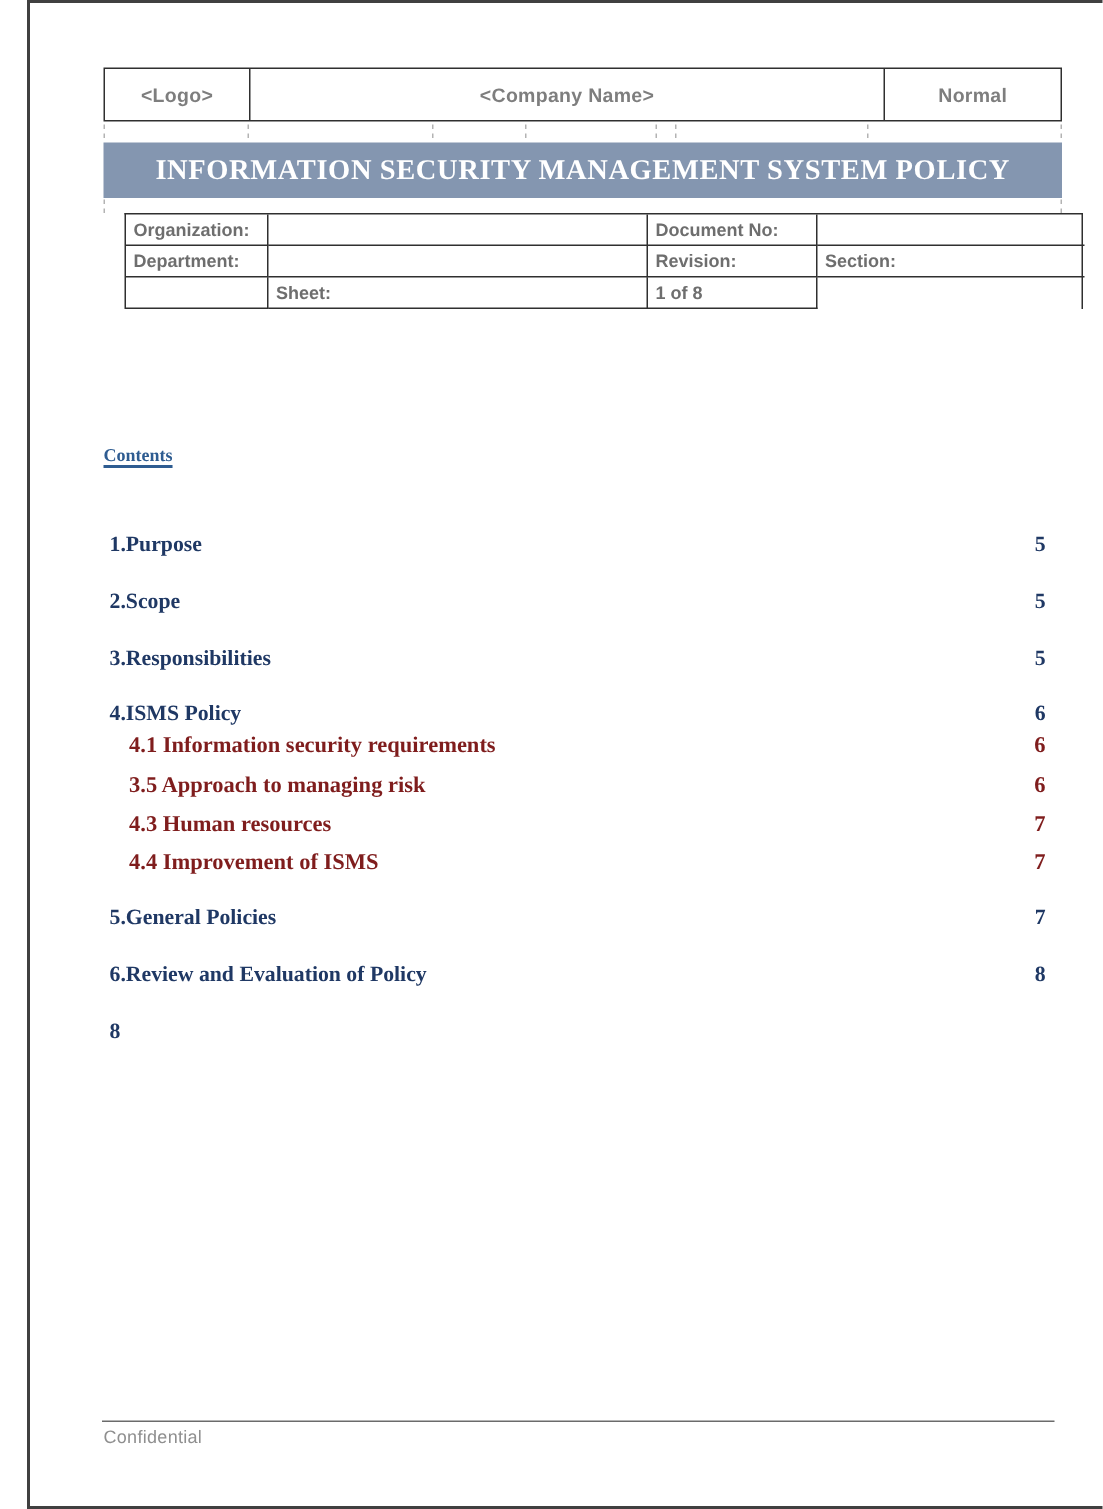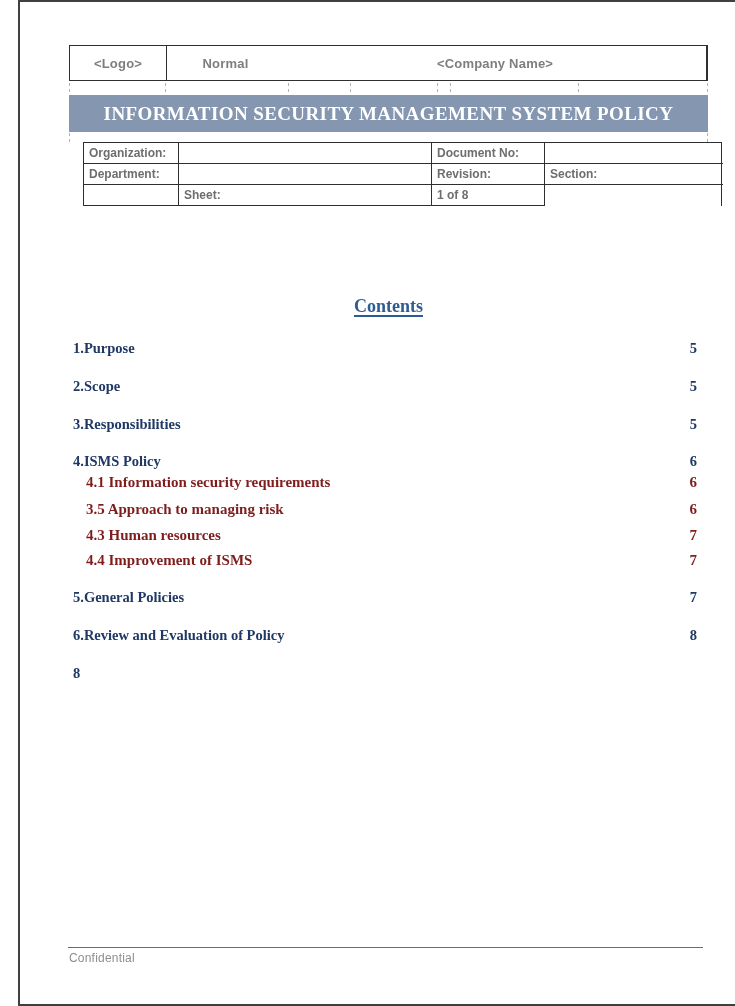--- a/index.html
+++ b/index.html
@@ -40,47 +40,47 @@
     font-size:12px; font-weight:bold; color:#6e6e6e;
   }
   .meta-cell {
     height:21px; line-height:20px; padding:0 5px;
     border-right:1px solid #2f2f2f; border-bottom:1px solid #2f2f2f;
     overflow:hidden; white-space:nowrap;
   }
   .meta-cell:nth-child(4n){ border-right:none; }
   
   .contents-heading {
-    position:absolute; left:49px; top:294px; width:639px; text-align:center;
-    font-family:"Liberation Serif", serif; font-weight:bold; font-size:18px;
+    position:absolute; left:49px; top:294px; width:639px; text-align:left;
+    font-family:"Liberation Serif", serif; font-weight:bold; font-size:12px;
     color:#2E5C91; text-decoration:underline; text-decoration-thickness:2px;
     text-underline-offset:3px;
   }
-  .toc { position:absolute; left:53px; top:338px; width:624px;
+  .toc { position:absolute; left:53px; top:353px; width:624px;
     font-family:"Liberation Serif", serif; font-weight:bold; }
   .toc-row { display:flex; justify-content:space-between; align-items:baseline; cursor:pointer; }
   .toc-row.l1 { font-size:14.5px; color:#1F3864; height:19px; }
   .toc-row.l2 { font-size:15px; color:#7f1d1d; height:18px; padding-left:13px; }
   .toc-row .pg { font-size:inherit; }
   
   .footer-rule { position:absolute; left:48px; top:945px; width:635px; border-top:1px solid #6b6b6b; }
   .footer-text {
     position:absolute; left:49px; top:949px; width:625px; text-align:left;
     color:#8f8f8f; font-size:12px; letter-spacing:.2px;
   }
 </style>
 </head>
 <body>
 
 <div class="page">
 
   <div class="header-table">
     <div class="header-cell hc-logo">&lt;Logo&gt;</div>
+    <div class="header-cell hc-company">&lt;Company Name&gt;</div>
     <div class="header-cell hc-normal">Normal</div>
-    <div class="header-cell hc-company">&lt;Company Name&gt;</div>
   </div>
 
   <div class="tick" style="left:49px;  top:81px;"></div>
   <div class="tick" style="left:145px; top:81px;"></div>
   <div class="tick" style="left:268px; top:81px;"></div>
   <div class="tick" style="left:330px; top:81px;"></div>
   <div class="tick" style="left:417px; top:81px;"></div>
   <div class="tick" style="left:430px; top:81px;"></div>
   <div class="tick" style="left:558px; top:81px;"></div>
   <div class="tick" style="left:687px; top:81px;"></div>

